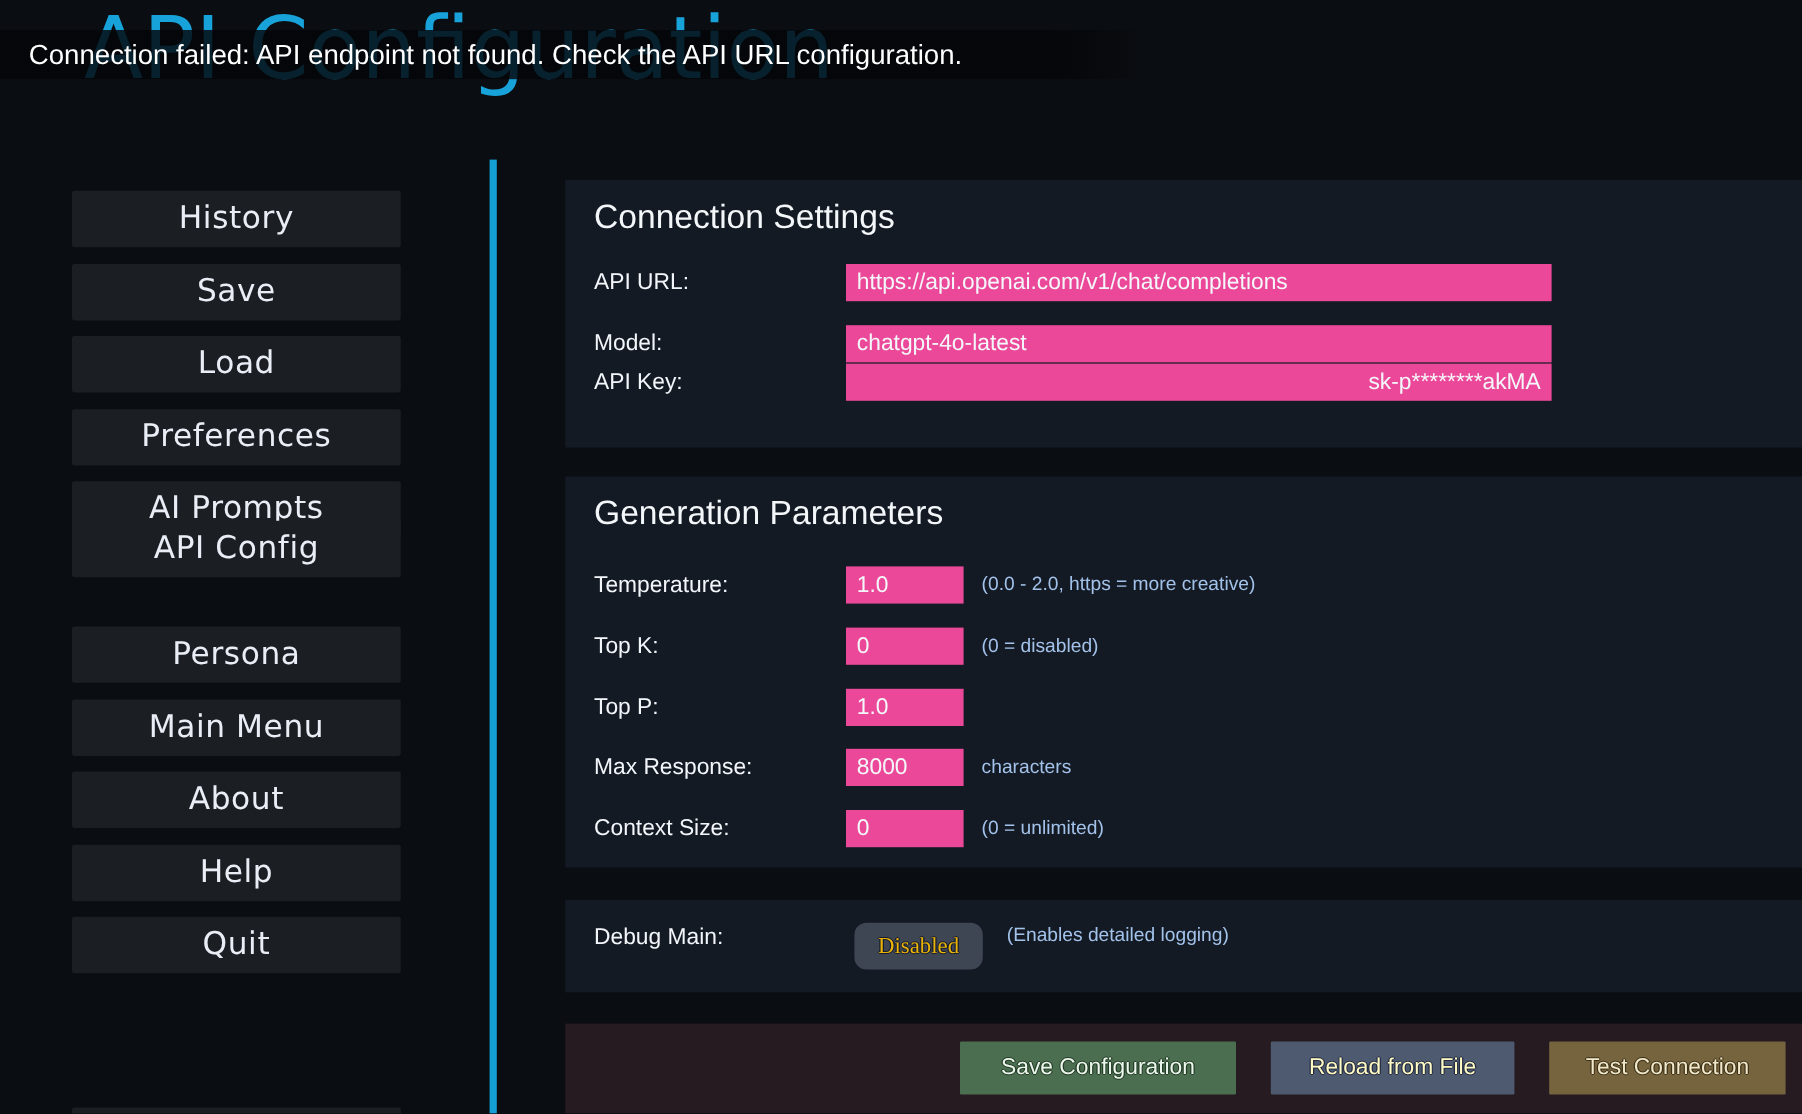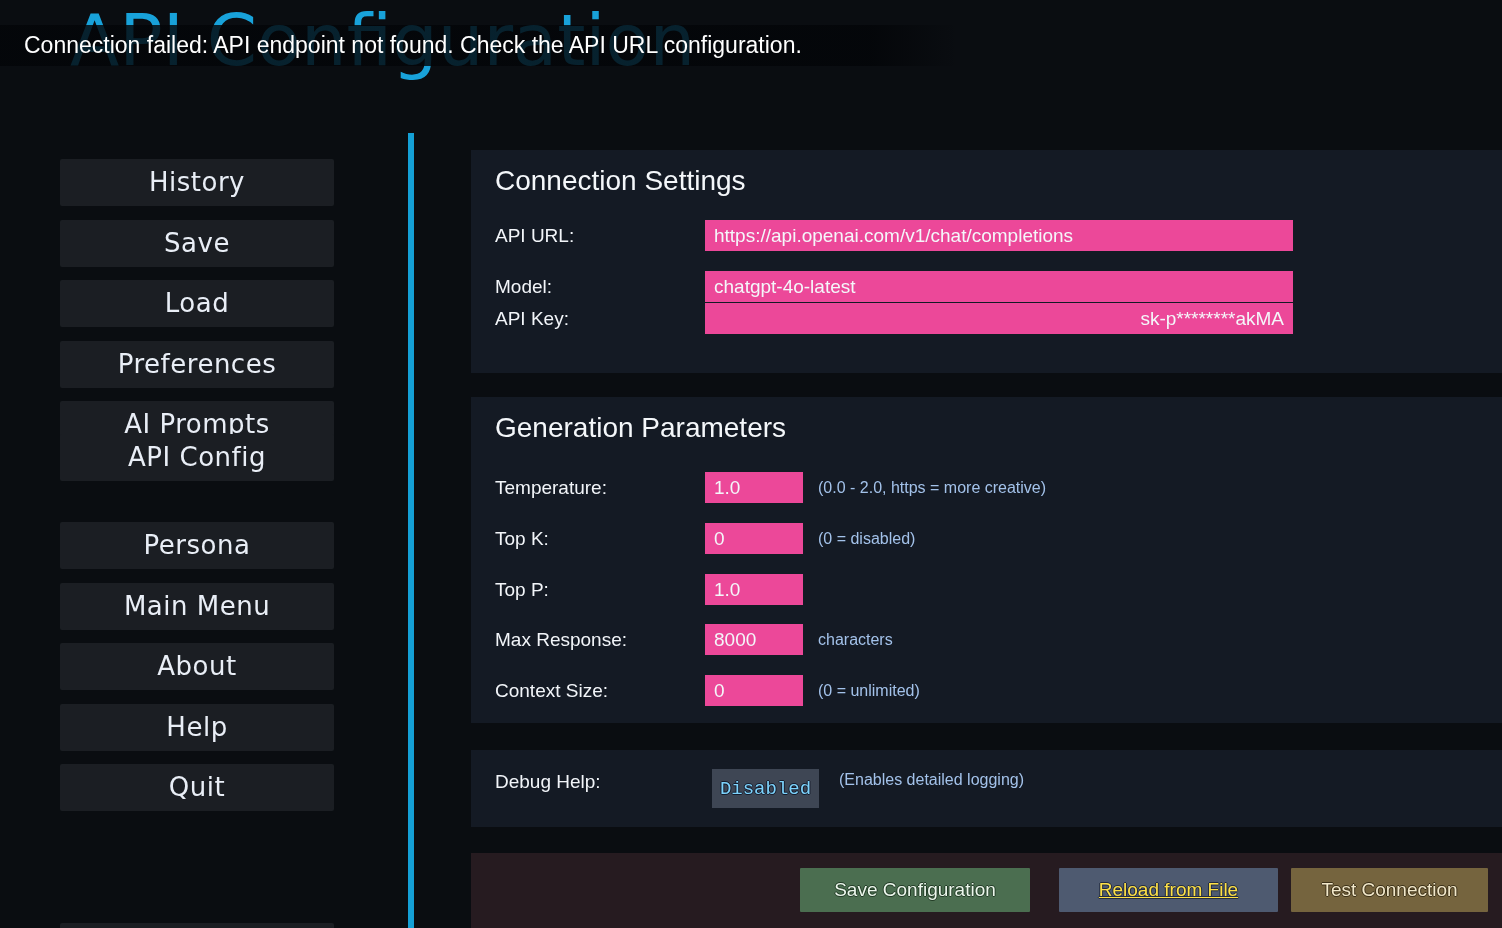--- a/index.html
+++ b/index.html
@@ -79,45 +79,44 @@
   #panel-generation .r0 { top: 75px; }
   #panel-generation .r1 { top: 126px; }
   #panel-generation .r2 { top: 177px; }
   #panel-generation .r3 { top: 227px; }
   #panel-generation .r4 { top: 278px; }
 
   
   #panel-debug .field-label { top: 16px; }
   .toggle-btn {
     position: absolute; left: 241px; top: 19px; width: 107px; height: 39px;
-    background: #3e4654; border: none; border-radius: 0;
-    color: #7dd3fc; font-family: Liberation Mono, monospace; font-size: 19px;
+    background: #3e4654; border: none; border-radius: 10px;
+    color: #eab308; font-family: Liberation Serif, serif; font-size: 19px;
     text-shadow: -1px 0 #161c2c, 1px 0 #161c2c, 0 -1px #161c2c, 0 1px #161c2c;
     cursor: pointer;
   }
   #panel-debug .hint { left: 368px; top: 14px; }
 
   
   .bottom-bar {
     position: absolute; left: 471px; top: 853px; width: 1031px; height: 75px;
     background: #261b20;
   }
   .action-btn {
     position: absolute; top: 15px; height: 44px;
     border: none; border-radius: 1px; font-family: "Liberation Sans", sans-serif;
     font-size: 19px; cursor: pointer; white-space: nowrap;
   }
   #btn-save {
     left: 329px; width: 230px; background: #4b6e50; color: #ecf7ec;
     text-shadow: -1px 0 #233c27, 1px 0 #233c27, 0 -1px #233c27, 0 1px #233c27;
   }
   #btn-reload {
-    left: 588px; width: 219px; background: #4e5a70; color: #fde047;
+    left: 588px; width: 203px; background: #4e5a70; color: #fef9c3;
     text-shadow: -1px 0 #222b40, 1px 0 #222b40, 0 -1px #222b40, 0 1px #222b40;
-    text-decoration: underline;
   }
   #btn-test {
     left: 820px; width: 197px; background: #75643e; color: #f1e7c9;
     text-shadow: -1px 0 #3c3118, 1px 0 #3c3118, 0 -1px #3c3118, 0 1px #3c3118;
   }
 </style>
 </head>
 <body>
 
 <div class="page-title">API Configuration</div>
@@ -170,21 +169,21 @@
   <div class="field-label r3">Max Response:</div>
   <input class="text-input small r3" type="text" value="8000" style="">
   <div class="hint r3">characters</div>
 
   <div class="field-label r4">Context Size:</div>
   <input class="text-input small r4" type="text" value="0" style="">
   <div class="hint r4">(0 = unlimited)</div>
 </section>
 
 <section class="panel" id="panel-debug">
-  <div class="field-label">Debug Help:</div>
+  <div class="field-label">Debug Main:</div>
   <button class="toggle-btn">Disabled</button>
   <div class="hint">(Enables detailed logging)</div>
 </section>
 
 <div class="bottom-bar">
   <button class="action-btn" id="btn-save">Save Configuration</button>
   <button class="action-btn" id="btn-reload">Reload from File</button>
   <button class="action-btn" id="btn-test">Test Connection</button>
 </div>
 

